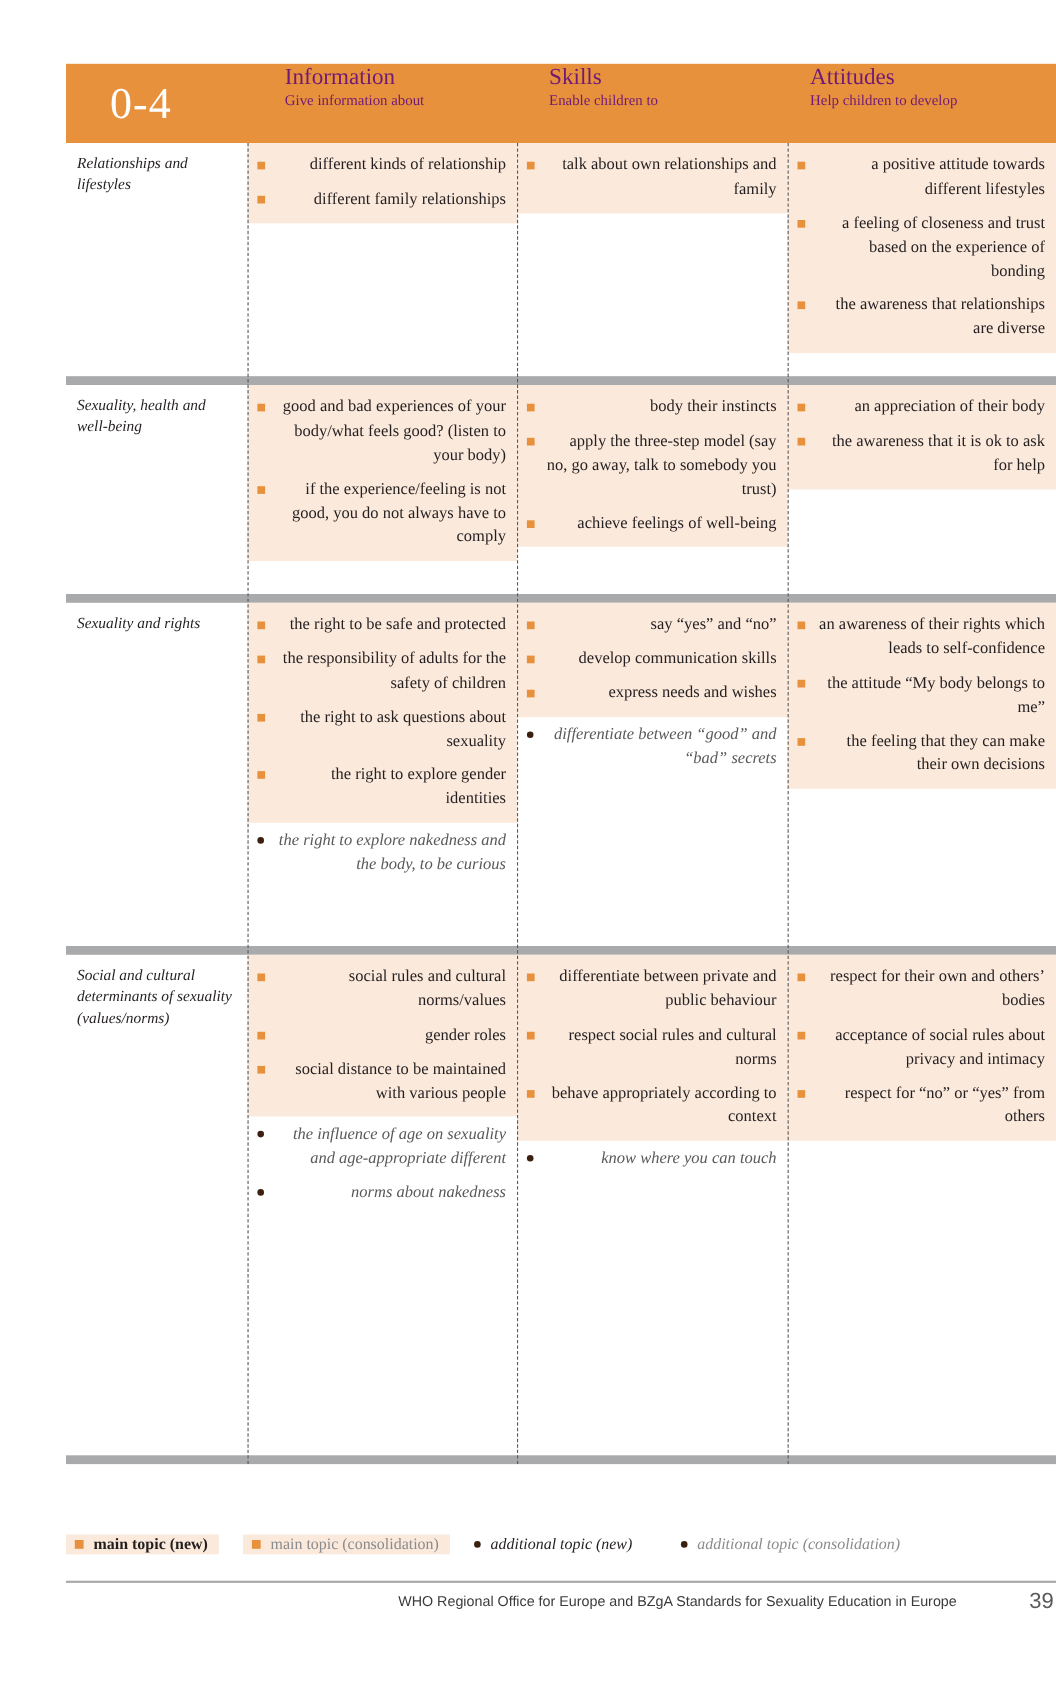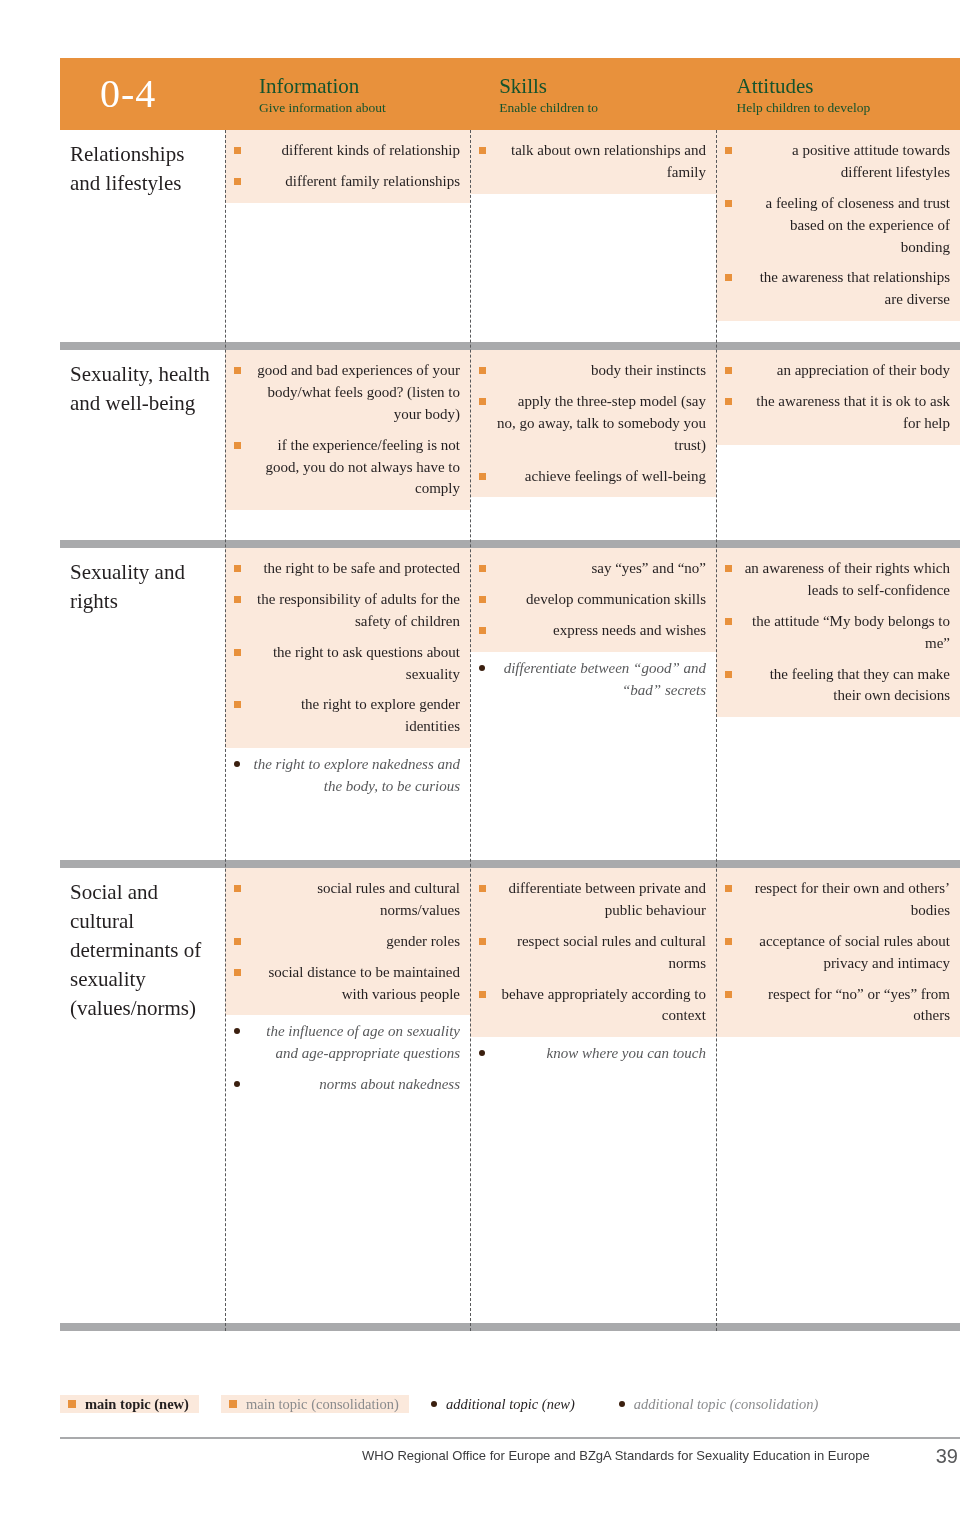--- a/index.html
+++ b/index.html
@@ -43,22 +43,22 @@
   .header-age-label {
     color: #ffffff;
     font-size: 40px;
     font-weight: 400;
     line-height: 1;
     letter-spacing: 1px;
     font-family: "Liberation Serif", "DejaVu Serif", serif;
   }
   .header-col {
     box-sizing: border-box;
-    padding-top: 17px;
-    color: #14532d;
+    padding-top: 0;
+    color: #701a75;
   }
   .header-col.c1 { width: 248px; padding-left: 8px; }
   .header-col.c2 { width: 245px; padding-left: 8px; }
   .header-col.c3 { width: 239px; padding-left: 8px; }
   .header-col-title {
     font-size: 21px;
     line-height: 1.05;
     font-weight: 400;
   }
   .header-col-sub {
@@ -86,23 +86,24 @@
     position: relative;
     display: flex;
     width: 900px;
     box-sizing: border-box;
   }
 
   .cell-topic {
     width: 165px;
     box-sizing: border-box;
     padding: 10px 14px 10px 10px;
-    font-size: 21px;
+    font-size: 14px;
     line-height: 1.38;
     color: #231f20;
+    font-style: italic;
   }
 
   .cell-col {
     box-sizing: border-box;
     position: relative;
     padding: 0;
   }
   .cell-col.c1 { width: 245px; }
   .cell-col.c2 { width: 246px; }
   .cell-col.c3 { width: 244px; }
@@ -375,21 +376,21 @@
         <div class="cell-col c1">
           <div class="hl">
             <ul class="items">
               <li class="main"><span>social rules and cultural norms/values</span></li>
               <li class="main"><span>gender roles</span></li>
               <li class="main"><span>social distance to be maintained with various people</span></li>
             </ul>
           </div>
           <div class="nohl">
             <ul class="items">
-              <li class="additional"><span>the influence of age on sexuality and age-appropriate questions</span></li>
+              <li class="additional"><span>the influence of age on sexuality and age-appropriate different</span></li>
               <li class="additional"><span>norms about nakedness</span></li>
             </ul>
           </div>
         </div>
         <div class="cell-col c2">
           <div class="hl">
             <ul class="items">
               <li class="main"><span>differentiate between private and public behaviour</span></li>
               <li class="main"><span>respect social rules and cultural norms</span></li>
               <li class="main"><span>behave appropriately according to context</span></li>

